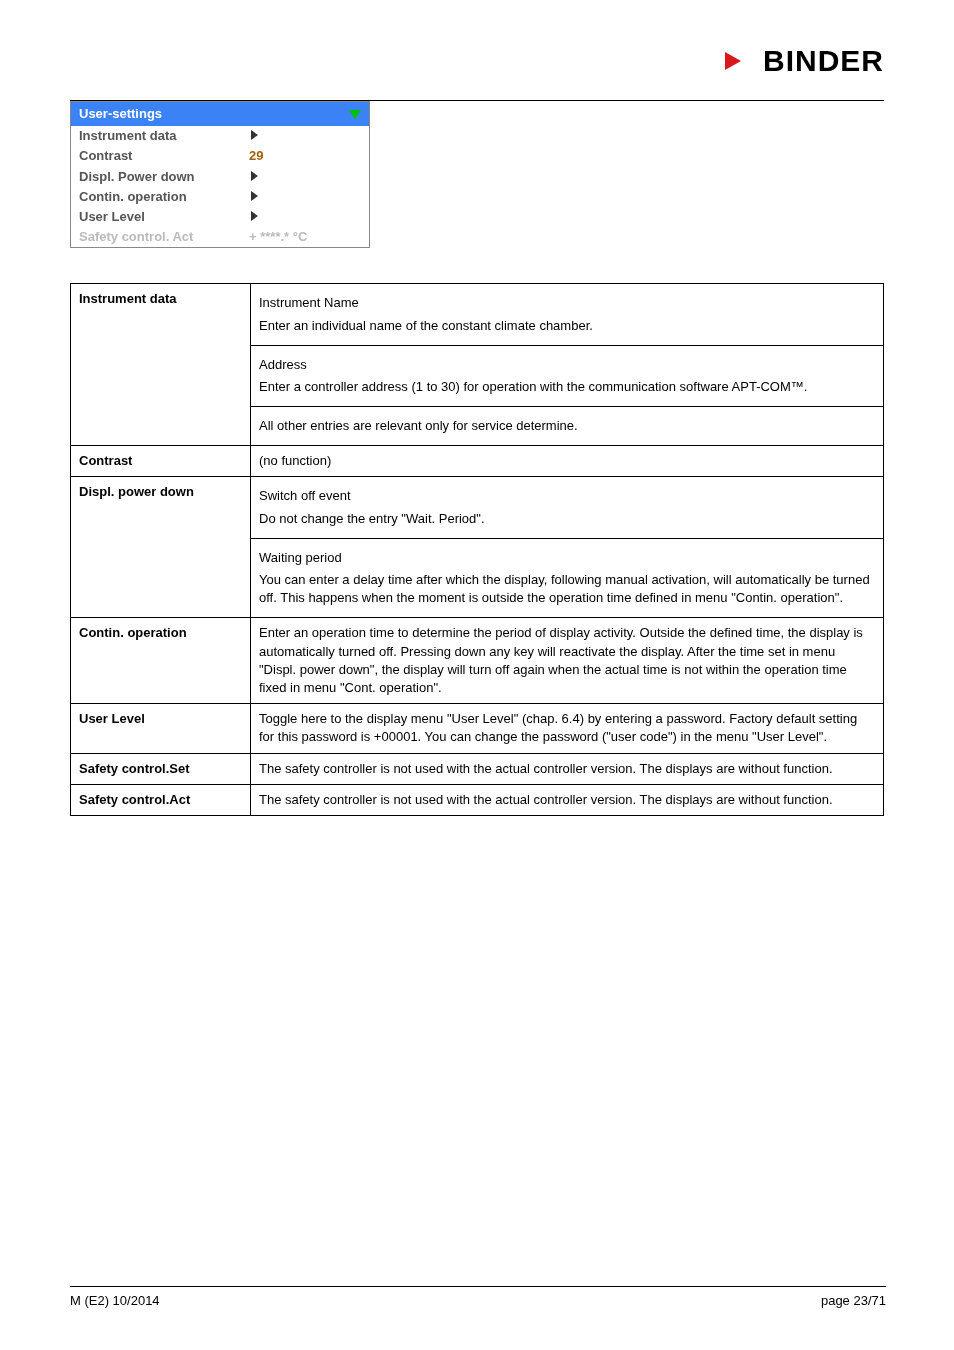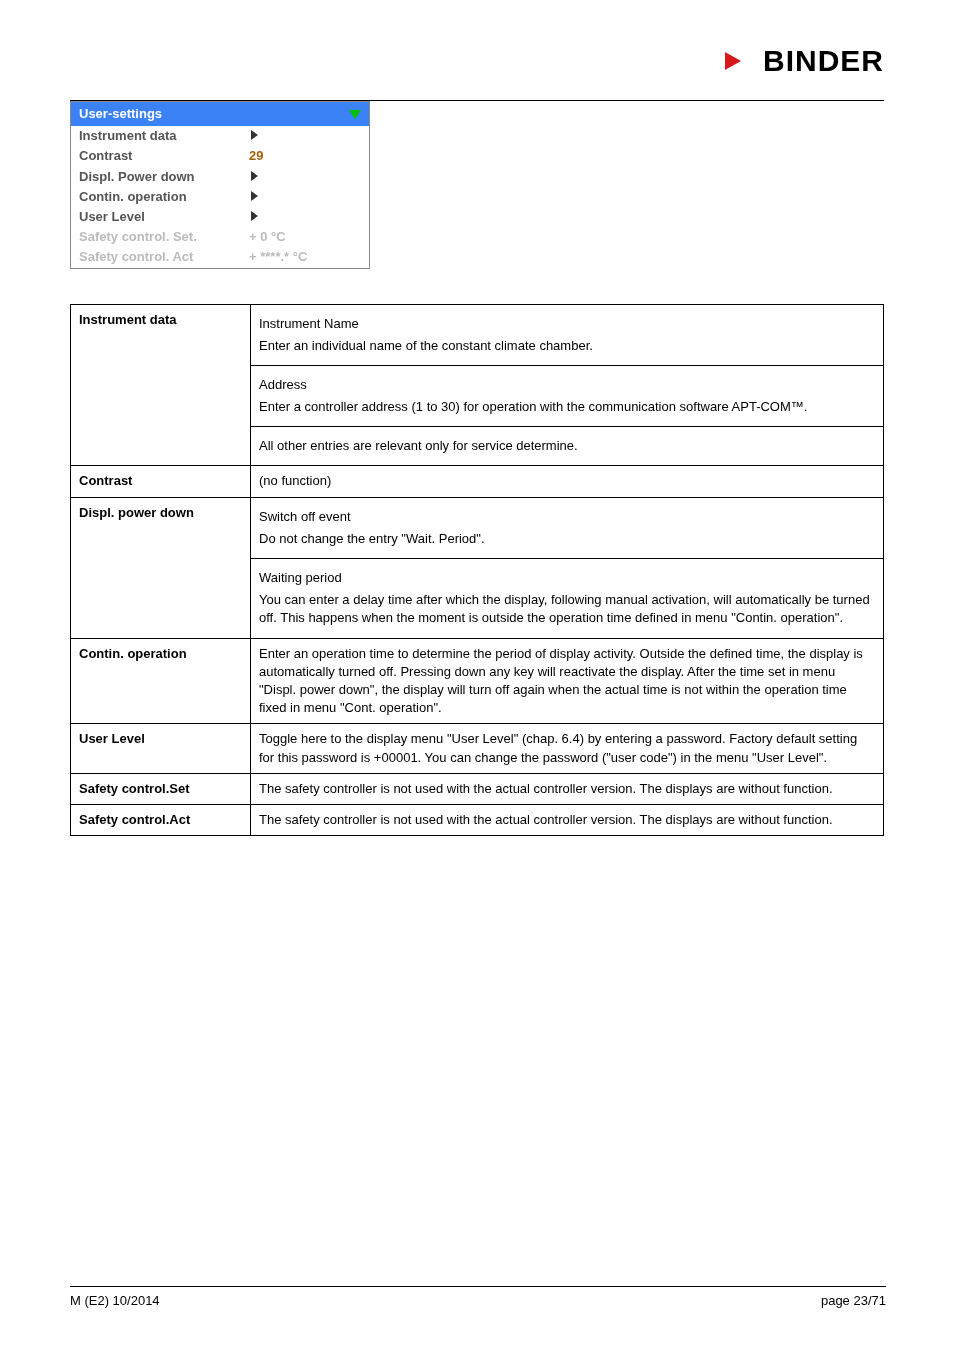--- a/index.html
+++ b/index.html
@@ -140,24 +140,20 @@
     </div>
     <div class="panel-row">
       <span class="lbl">Contin. operation</span>
       <span class="arrow"></span>
     </div>
     <div class="panel-row">
       <span class="lbl">User Level</span>
       <span class="arrow"></span>
     </div>
     <div class="panel-row greyed">
-      <span class="lbl">Safety control. Set.</span>
-      <span class="val">+       0  °C</span>
-    </div>
-    <div class="panel-row greyed">
       <span class="lbl">Safety control. Act</span>
       <span class="val">+  ****.*  °C</span>
     </div>
   </div>
 
   <table class="grid">
 
     <tbody>
         <tr>
       <td class="col1" rowspan="3">Instrument data</td>

